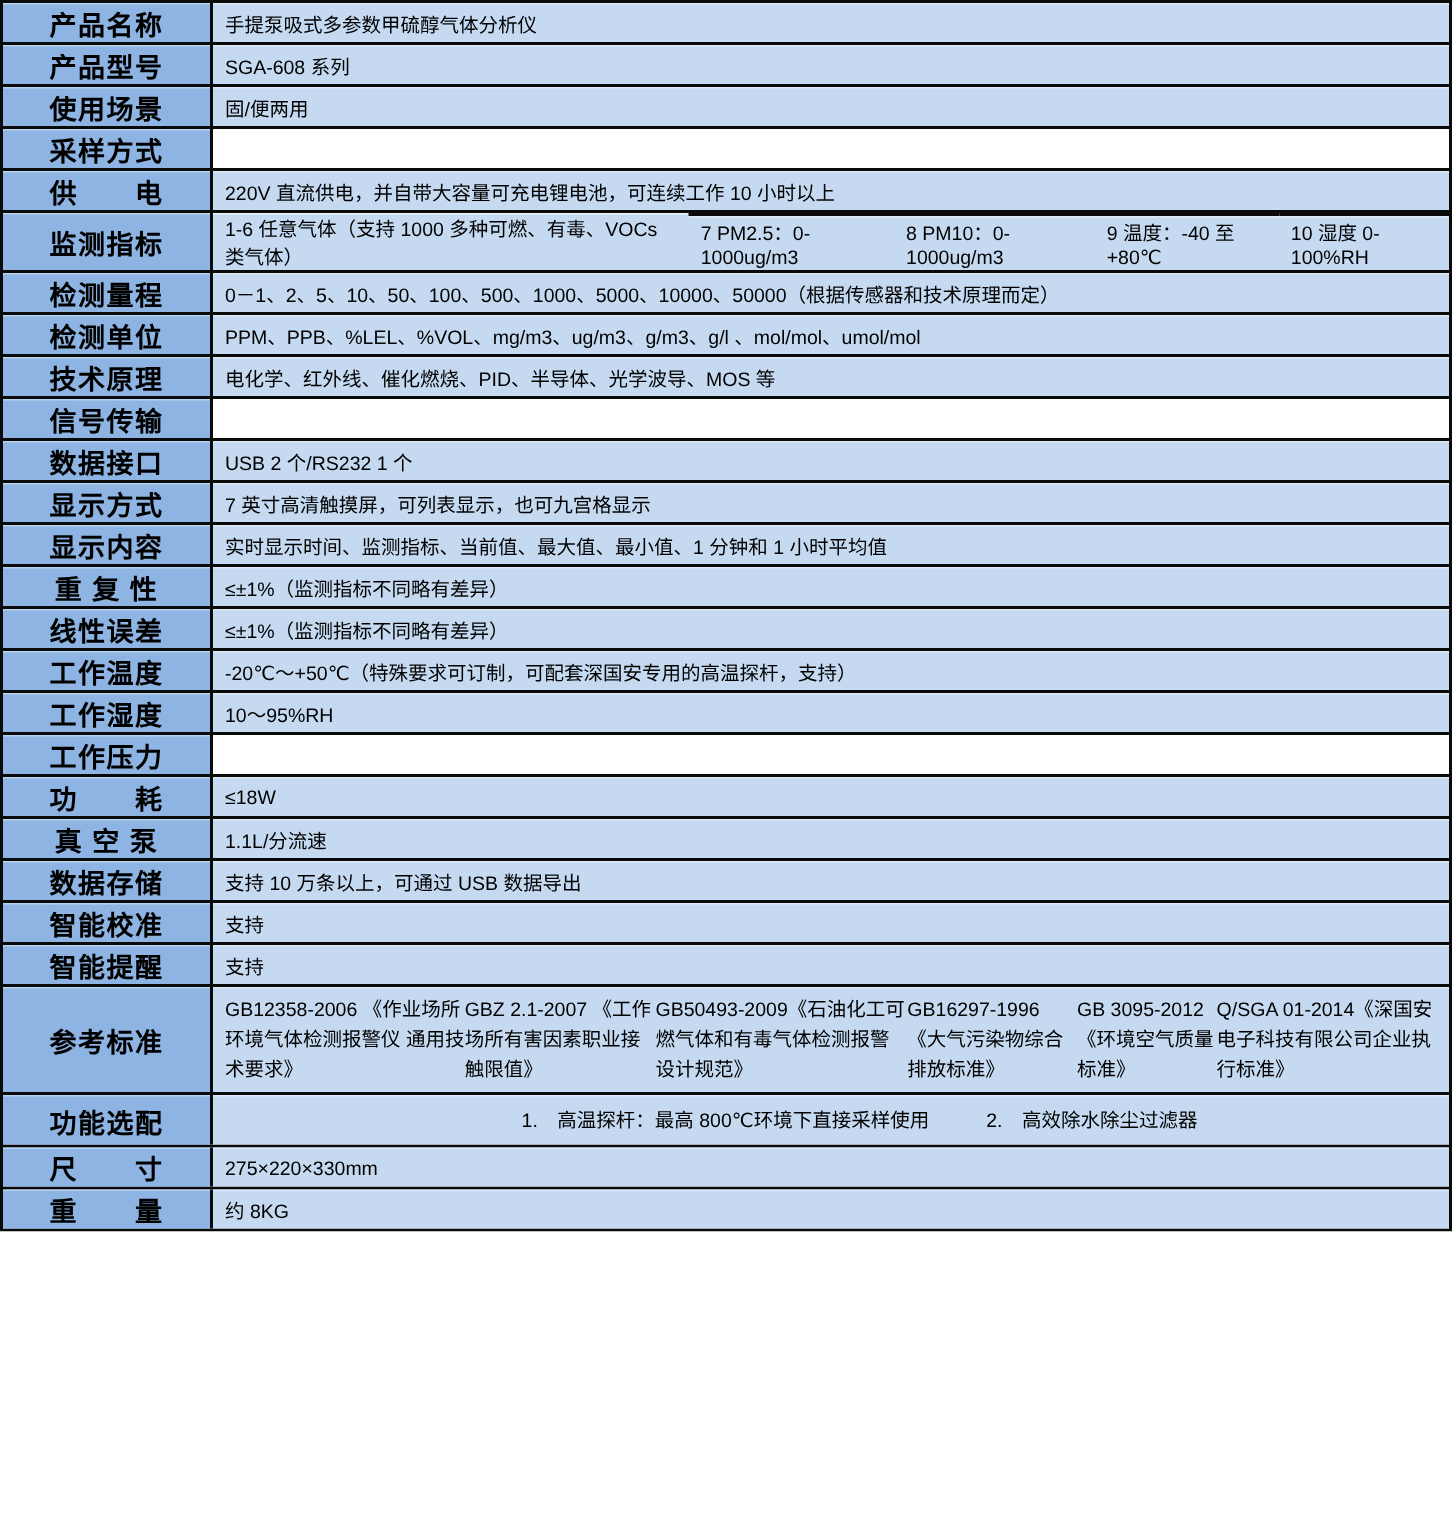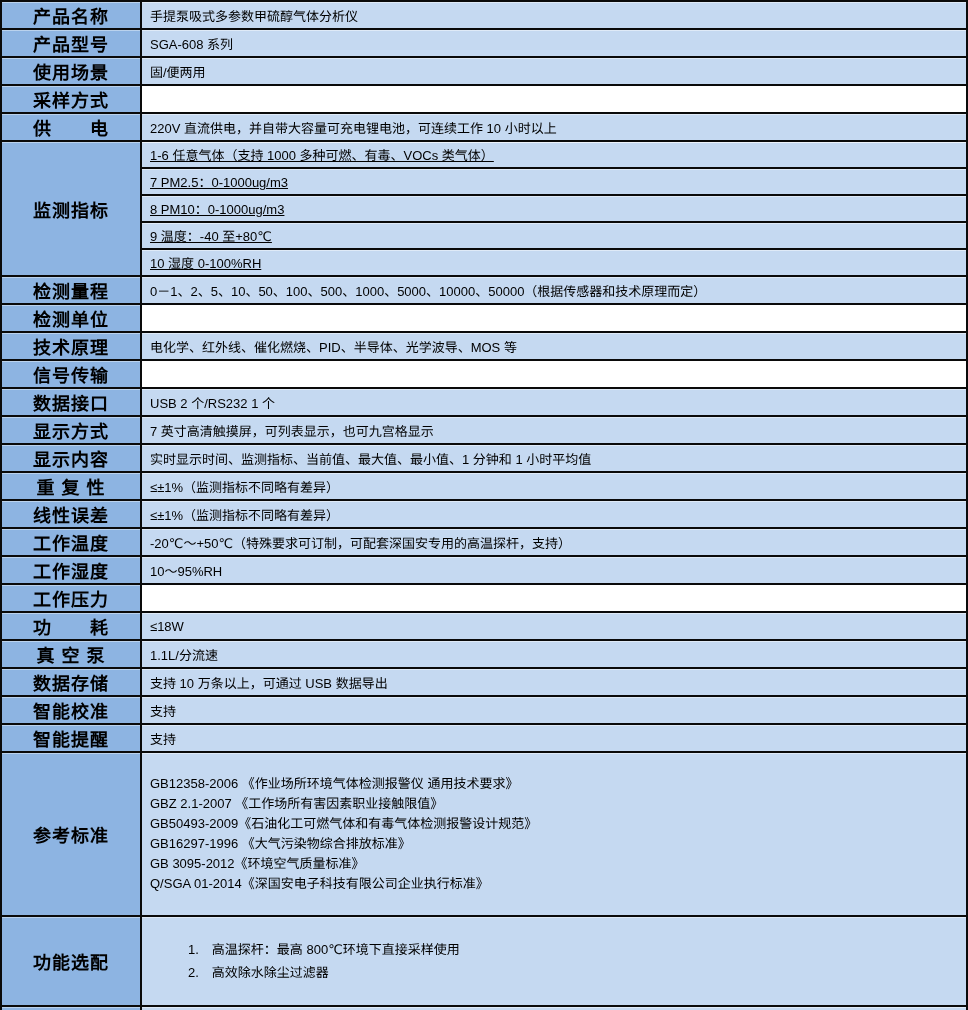--- a/index.html
+++ b/index.html
@@ -45,39 +45,38 @@
     box-shadow: inset 0 1px 0 rgba(255,255,255,0.45);
   }
   .value-cell.simple {
     display: flex;
     align-items: center;
     min-height: 25px;
     padding: 0 8px;
   }
   .value-cell.subrows {
     display: flex;
-    flex-direction: column;
+    flex-direction: row;
     padding: 0;
-    text-decoration: underline;
   }
   .sub-cell {
     min-height: 25px;
     display: flex;
     align-items: center;
     padding: 0 8px;
     box-shadow: inset 0 1px 0 rgba(255,255,255,0.45);
   }
   .sub-cell + .sub-cell {
     border-top: 2px solid #0a0a0a;
   }
   .value-cell.lines {
     display: flex;
-    flex-direction: column;
+    flex-direction: row;
     justify-content: center;
-    padding: 21px 8px;
+    padding: 5px 8px;
   }
   .line-item {
     line-height: 20px;
   }
   .value-cell.lines.wide .line-item {
     line-height: 23px;
     margin-left: 38px;
   }
 </style>
 </head>
@@ -113,20 +112,21 @@
           <div class="sub-cell">9 温度：-40 至+80℃</div>
           <div class="sub-cell">10 湿度 0-100%RH</div>
         </div>
       </div>
       <div class="spec-row">
         <div class="label-cell">检测量程</div>
         <div class="value-cell simple">0－1、2、5、10、50、100、500、1000、5000、10000、50000（根据传感器和技术原理而定）</div>
       </div>
       <div class="spec-row">
         <div class="label-cell">检测单位</div>
+        <div class="value-cell simple">PPM、PPB、%LEL、%VOL、mg/m3、ug/m3、g/m3、g/l 、mol/mol、umol/mol</div>
       </div>
       <div class="spec-row">
         <div class="label-cell">技术原理</div>
         <div class="value-cell simple">电化学、红外线、催化燃烧、PID、半导体、光学波导、MOS 等</div>
       </div>
       <div class="spec-row">
         <div class="label-cell">信号传输</div>
       </div>
       <div class="spec-row">
         <div class="label-cell">数据接口</div>

